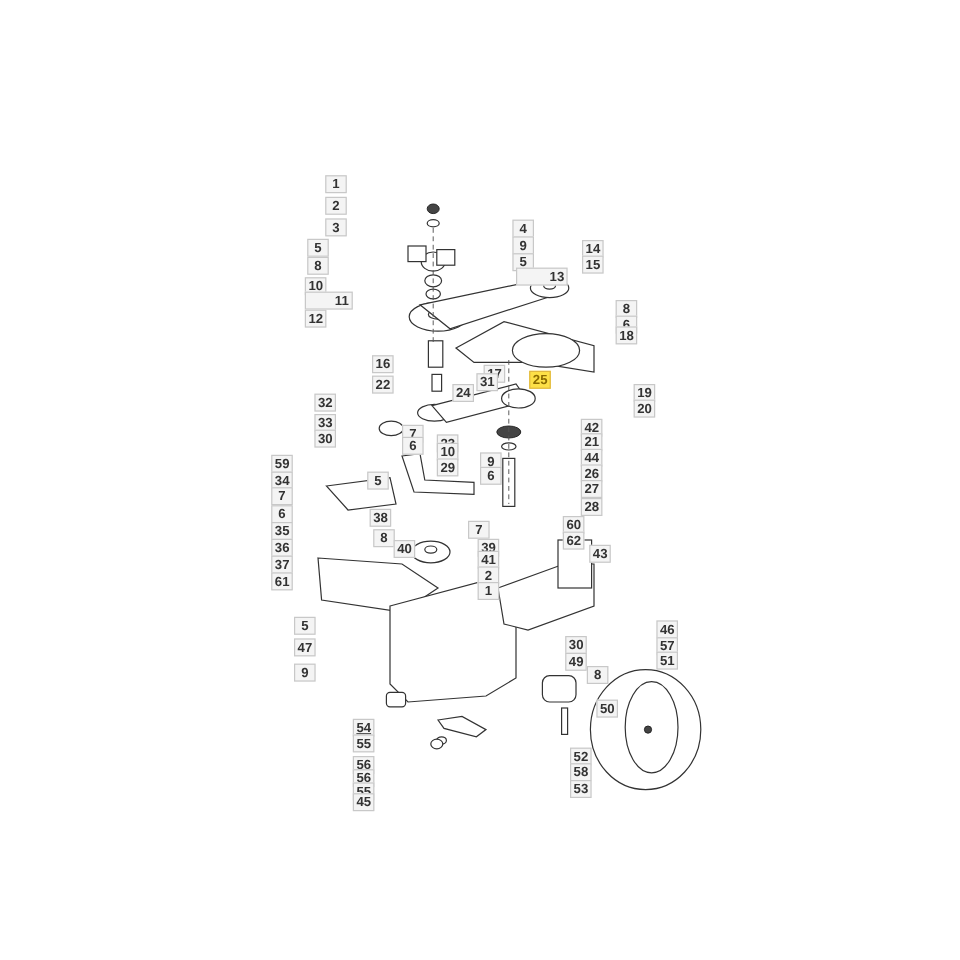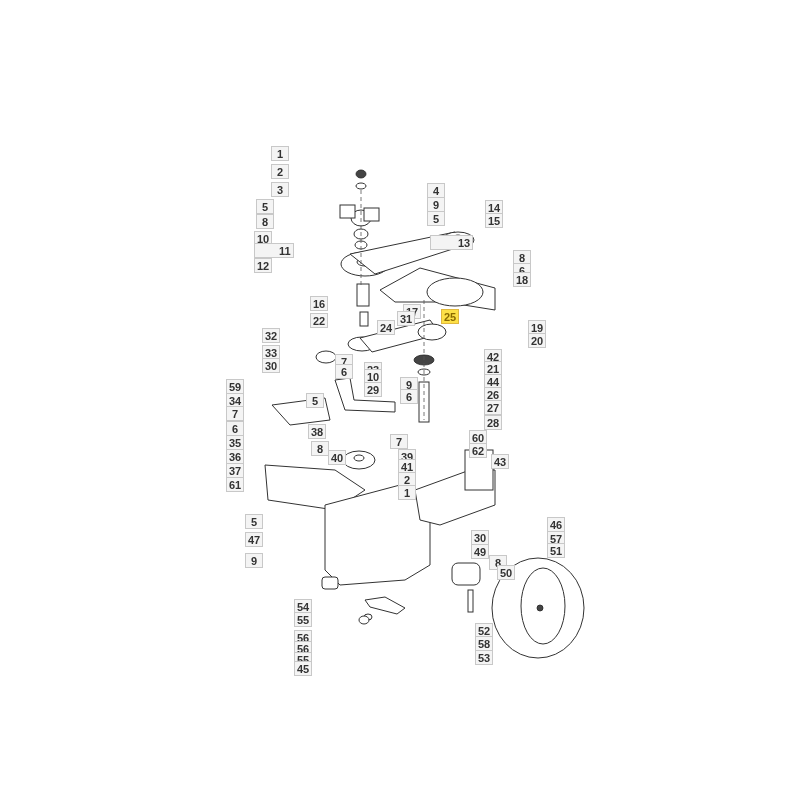--- a/index.html
+++ b/index.html
@@ -88,21 +88,21 @@
 
   <div id="labels">
       <div class="lbl" style="left: 271px; top: 146px;">1</div>
       <div class="lbl" style="left: 271px; top: 164px;">2</div>
       <div class="lbl" style="left: 271px; top: 182px;">3</div>
       <div class="lbl" style="left: 256px; top: 199px;">5</div>
       <div class="lbl" style="left: 256px; top: 214px;">8</div>
       <div class="lbl" style="left: 427px; top: 183px;">4</div>
       <div class="lbl" style="left: 427px; top: 197px;">9</div>
       <div class="lbl" style="left: 427px; top: 211px;">5</div>
-      <div class="lbl" style="left: 430px; top: 235px; padding-left: 27px;">13</div>
+      <div class="lbl" style="left: 430px; top: 223px; padding-left: 27px;">13</div>
       <div class="lbl" style="left: 254px; top: 231px;">10</div>
       <div class="lbl" style="left: 254px; top: 243px; padding-left: 24px;">11</div>
       <div class="lbl" style="left: 254px; top: 258px;">12</div>
       <div class="lbl" style="left: 485px; top: 200px;">14</div>
       <div class="lbl" style="left: 485px; top: 213px;">15</div>
       <div class="lbl" style="left: 513px; top: 250px;">8</div>
       <div class="lbl" style="left: 513px; top: 263px;">6</div>
       <div class="lbl" style="left: 513px; top: 272px;">18</div>
       <div class="lbl" style="left: 310px; top: 296px;">16</div>
       <div class="lbl" style="left: 373px; top: 304px; margin-left: 30px;">17</div>
@@ -150,21 +150,21 @@
       <div class="lbl" style="left: 398px; top: 485px;">1</div>
       <div class="lbl" style="left: 245px; top: 514px;">5</div>
       <div class="lbl" style="left: 547px; top: 517px;">46</div>
       <div class="lbl" style="left: 245px; top: 532px;">47</div>
       <div class="lbl" style="left: 471px; top: 530px;">30</div>
       <div class="lbl" style="left: 547px; top: 531px;">57</div>
       <div class="lbl" style="left: 245px; top: 553px;">9</div>
       <div class="lbl" style="left: 471px; top: 544px;">49</div>
       <div class="lbl" style="left: 547px; top: 543px;">51</div>
       <div class="lbl" style="left: 489px; top: 555px;">8</div>
-      <div class="lbl" style="left: 497px; top: 565px;">50</div>
+      <div class="lbl" style="left: 497px; top: 583px;">50</div>
       <div class="lbl" style="left: 294px; top: 599px; text-decoration: underline;">54</div>
       <div class="lbl" style="left: 294px; top: 612px;">55</div>
       <div class="lbl" style="left: 475px; top: 623px;">52</div>
       <div class="lbl" style="left: 294px; top: 630px;">56</div>
       <div class="lbl" style="left: 475px; top: 636px; text-align: center;">58</div>
       <div class="lbl" style="left: 294px; top: 641px;">56</div>
       <div class="lbl" style="left: 294px; top: 652px;">55</div>
       <div class="lbl" style="left: 475px; top: 650px;">53</div>
       <div class="lbl" style="left: 294px; top: 661px;">45</div>
     </div>

